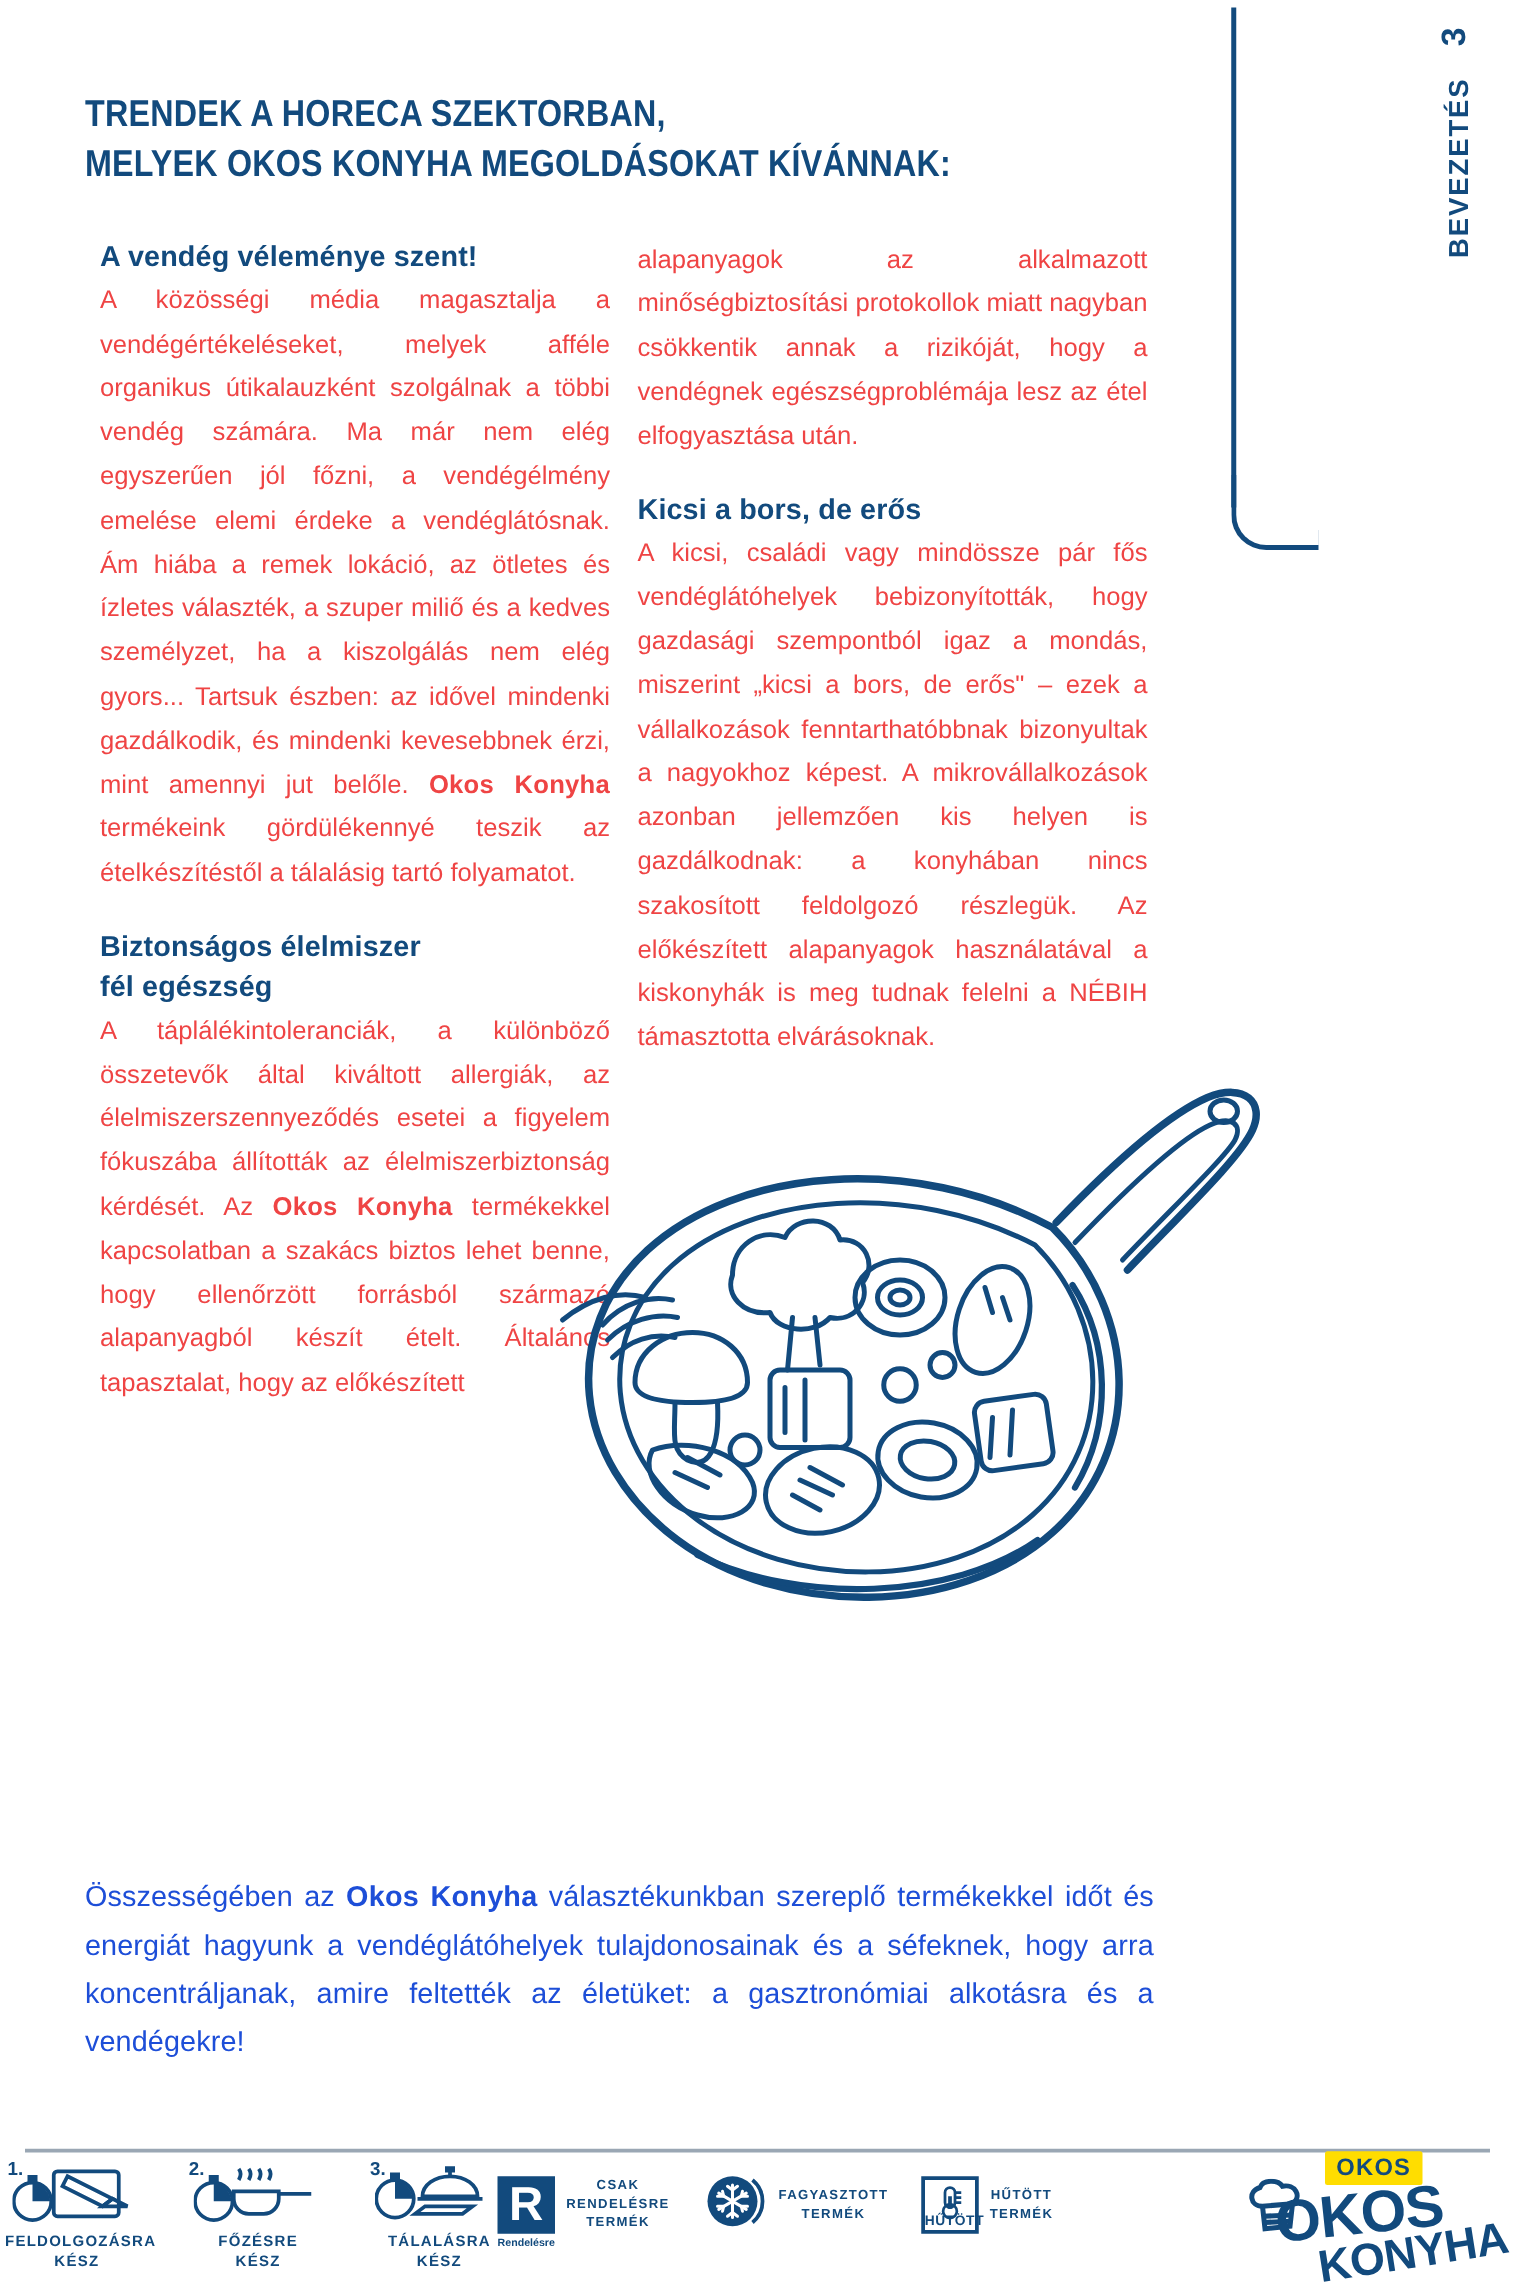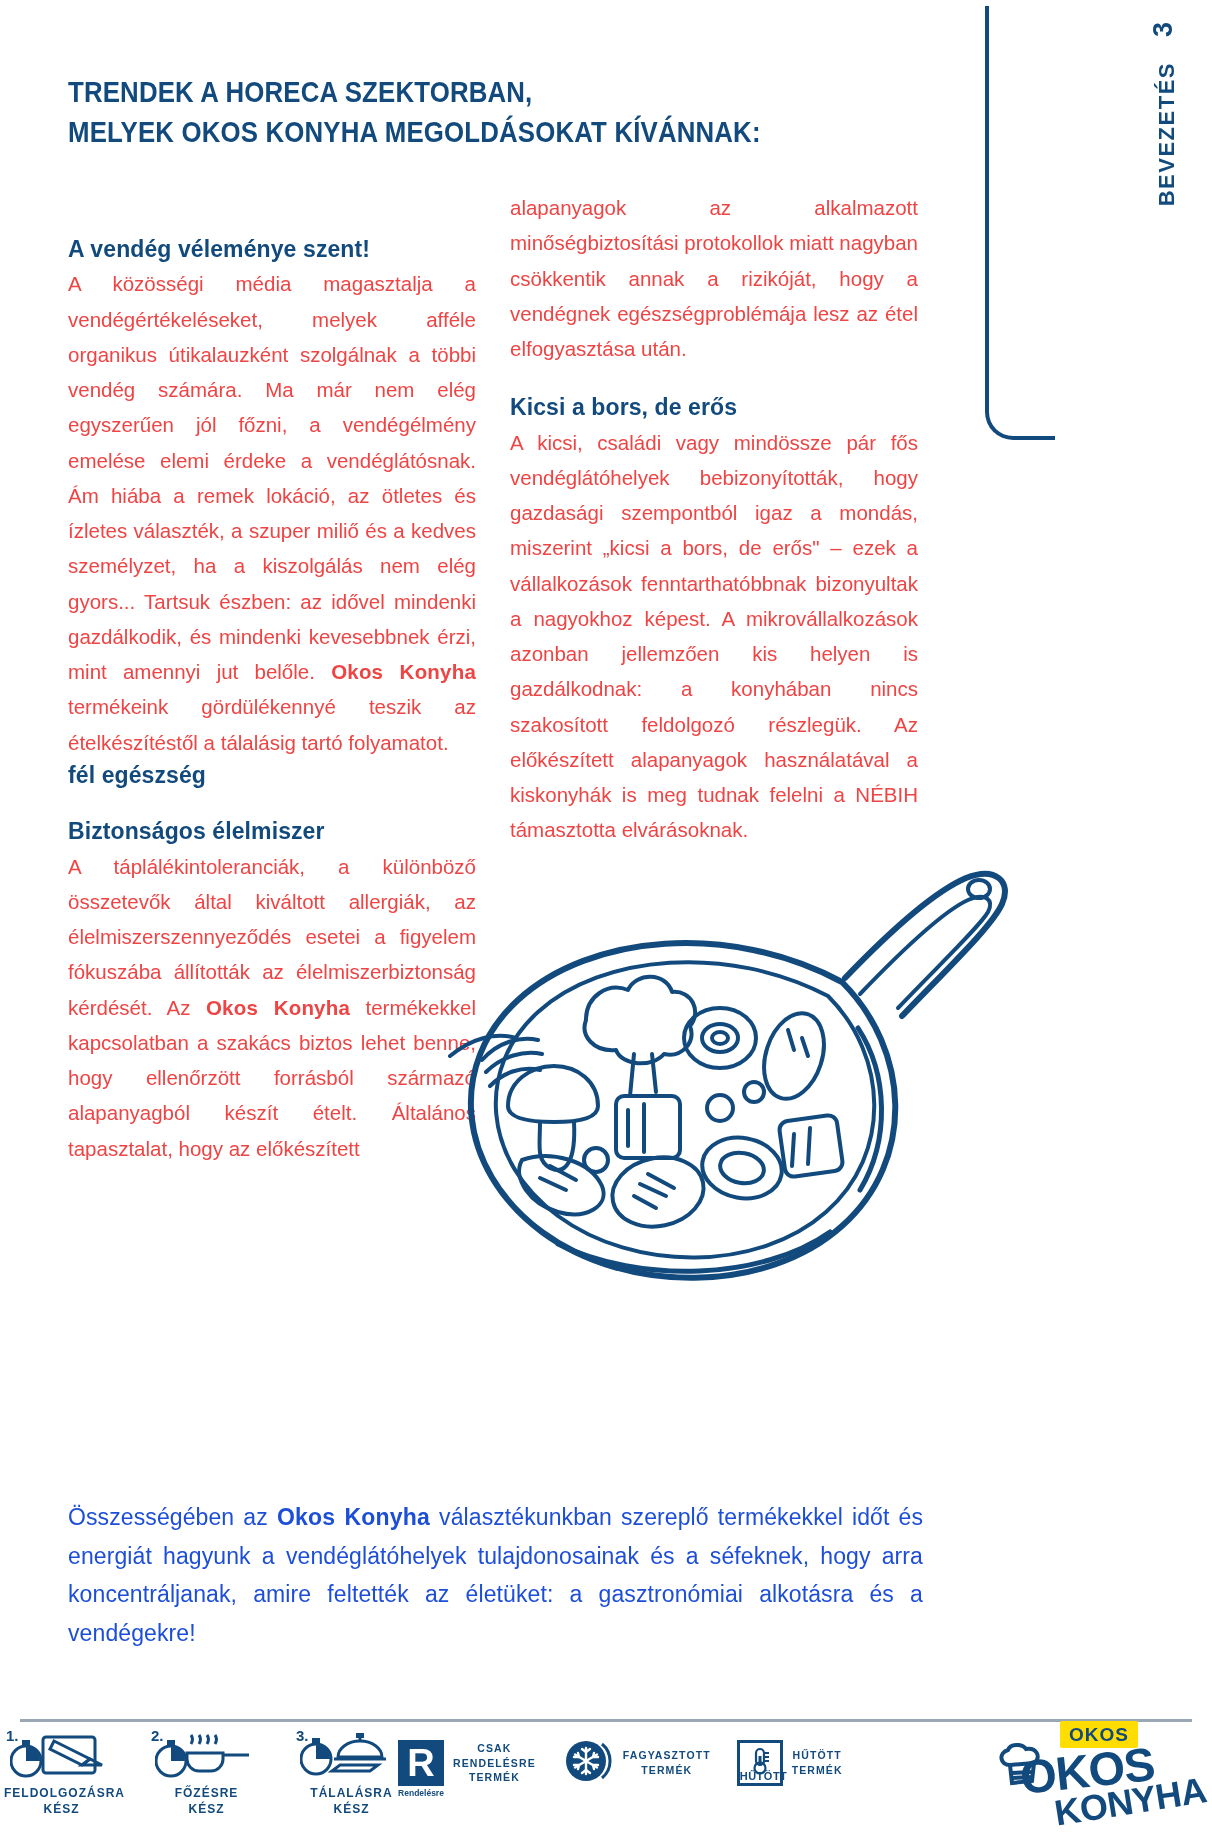--- a/index.html
+++ b/index.html
@@ -49,21 +49,21 @@
     letter-spacing:0.2px;
     transform:scaleX(0.86);
     transform-origin:left top;
     color:#124A7D;
   }
   .title div { white-space:nowrap; }
 
   
   .cols { position:absolute; left:68px; top:190px; width:850px; }
   .col { position:absolute; top:0; width:408px; }
-  .col-left  { left:0;margin-top:44px; }
+  .col-left  { left:12px; }
   .col-right { left:442px; }
 
   .body-txt {
     font-size:20.5px;
     line-height:1.72;
     text-align:justify;
     color:#ef4444;
     hyphens:none;
   }
   .sub-head {
@@ -192,22 +192,22 @@
   </div>
 
   <div class="cols">
 
     <div class="col col-left">
       <div class="sub-head">A vendég véleménye szent!</div>
       <div class="body-txt">
         <span>A közösségi média magasztalja a vendégértékeléseket, melyek afféle organikus útikalauzként szolgálnak a többi vendég számára. Ma már nem elég egyszerűen jól főzni, a vendégélmény emelése elemi érdeke a vendéglátósnak. Ám hiába a remek lokáció, az ötletes és ízletes választék, a szuper miliő és a kedves személyzet, ha a kiszolgálás nem elég gyors... Tartsuk észben: az idővel mindenki gazdálkodik, és mindenki kevesebbnek érzi, mint amennyi jut belőle. </span><span class="kw">Okos Konyha</span><span> termékeink gördülékennyé teszik az ételkészítéstől a tálalásig tartó folyamatot.</span>
       </div>
 
+      <div class="sub-head spaced">Biztonságos élelmiszer</div>
       <div class="sub-head">fél egészség</div>
-      <div class="sub-head spaced">Biztonságos élelmiszer</div>
       <div class="body-txt">
         <span>A táplálékintoleranciák, a különböző összetevők által kiváltott allergiák, az élelmiszerszennyeződés esetei a figyelem fókuszába állították az élelmiszerbiztonság kérdését. Az </span><span class="kw">Okos Konyha</span><span> termékekkel kapcsolatban a szakács biztos lehet benne, hogy ellenőrzött forrásból származó alapanyagból készít ételt. Általános tapasztalat, hogy az előkészített</span>
       </div>
     </div>
 
     <div class="col col-right">
       <div class="body-txt">alapanyagok az alkalmazott minőségbiztosítási protokollok miatt nagyban csökkentik annak a rizikóját, hogy a vendégnek egészségproblémája lesz az étel elfogyasztása után.</div>
       <div class="sub-head spaced">Kicsi a bors, de erős</div>
       <div class="body-txt">A kicsi, családi vagy mindössze pár fős vendéglátóhelyek bebizonyították, hogy gazdasági szempontból igaz a mondás, miszerint „kicsi a bors, de erős" – ezek a vállalkozások fenntarthatóbbnak bizonyultak a nagyokhoz képest. A mikrovállalkozások azonban jellemzően kis helyen is gazdálkodnak: a konyhában nincs szakosított feldolgozó részlegük. Az előkészített alapanyagok használatával a kiskonyhák is meg tudnak felelni a NÉBIH támasztotta elvárásoknak.</div>
     </div>

